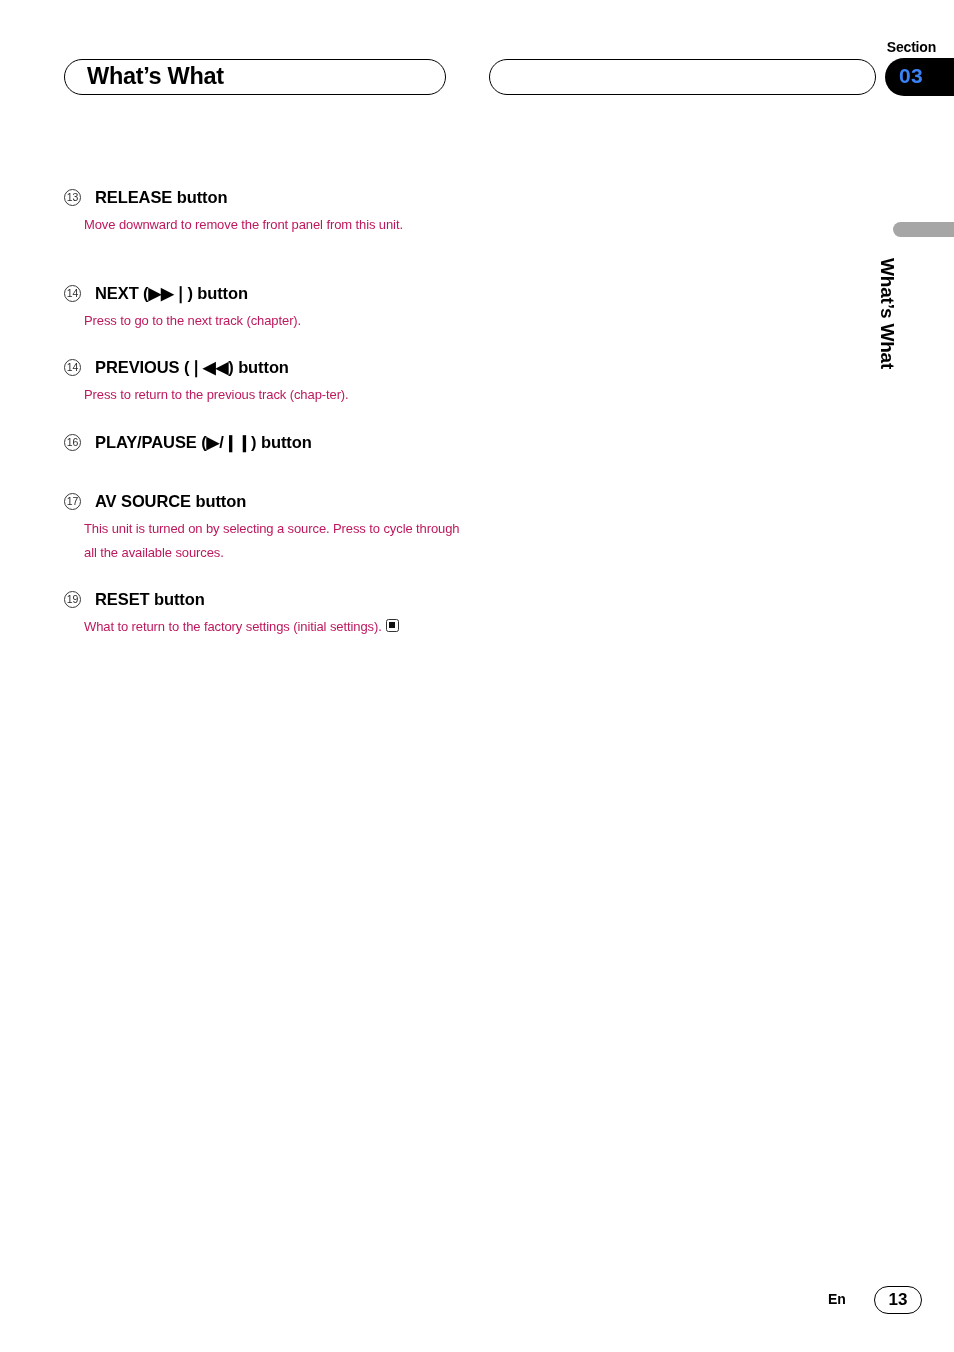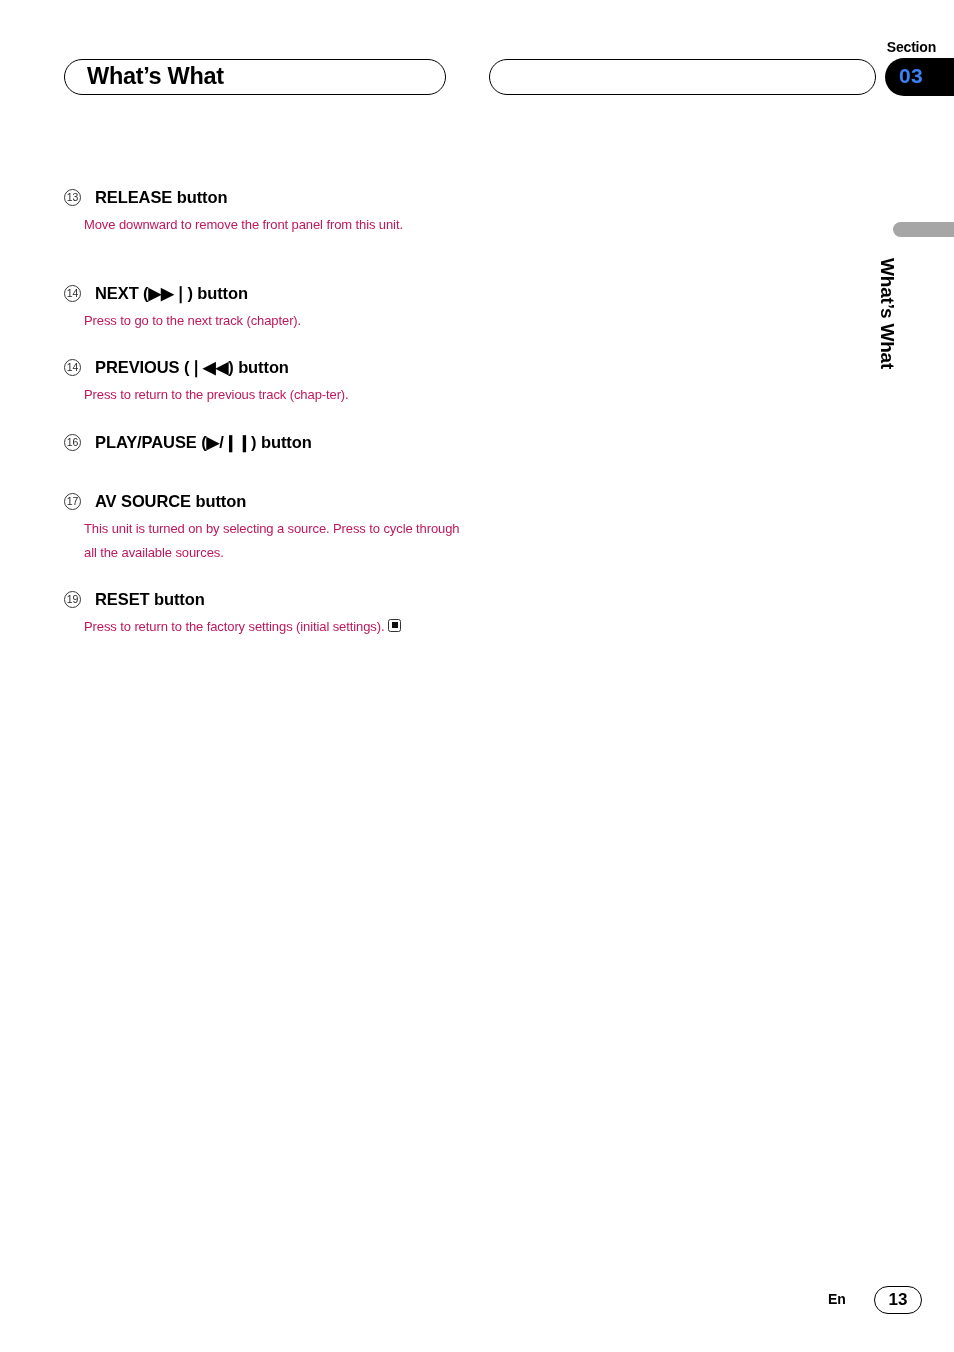--- a/index.html
+++ b/index.html
@@ -305,21 +305,21 @@
       </div>
       <div class="entry-body">This unit is turned on by selecting a source. Press to cycle through all the available sources.</div>
     </div>
 
 
     <div class="entry e19">
       <div class="entry-heading">
         <span class="num-circle">19</span>
         <span class="heading-text">RESET button</span>
       </div>
-      <div class="entry-body"><span>Press to return to the factory settings (initial settings).</span><span class="eos-marker"></span></div>
+      <div class="entry-body"><span>What to return to the factory settings (initial settings).</span><span class="eos-marker"></span></div>
     </div>
 
   </div>
 
   <div class="footer"></div>
   <span class="footer-lang">En</span>
   <div class="page-pill">
     <span class="page-number">13</span>
   </div>
 

